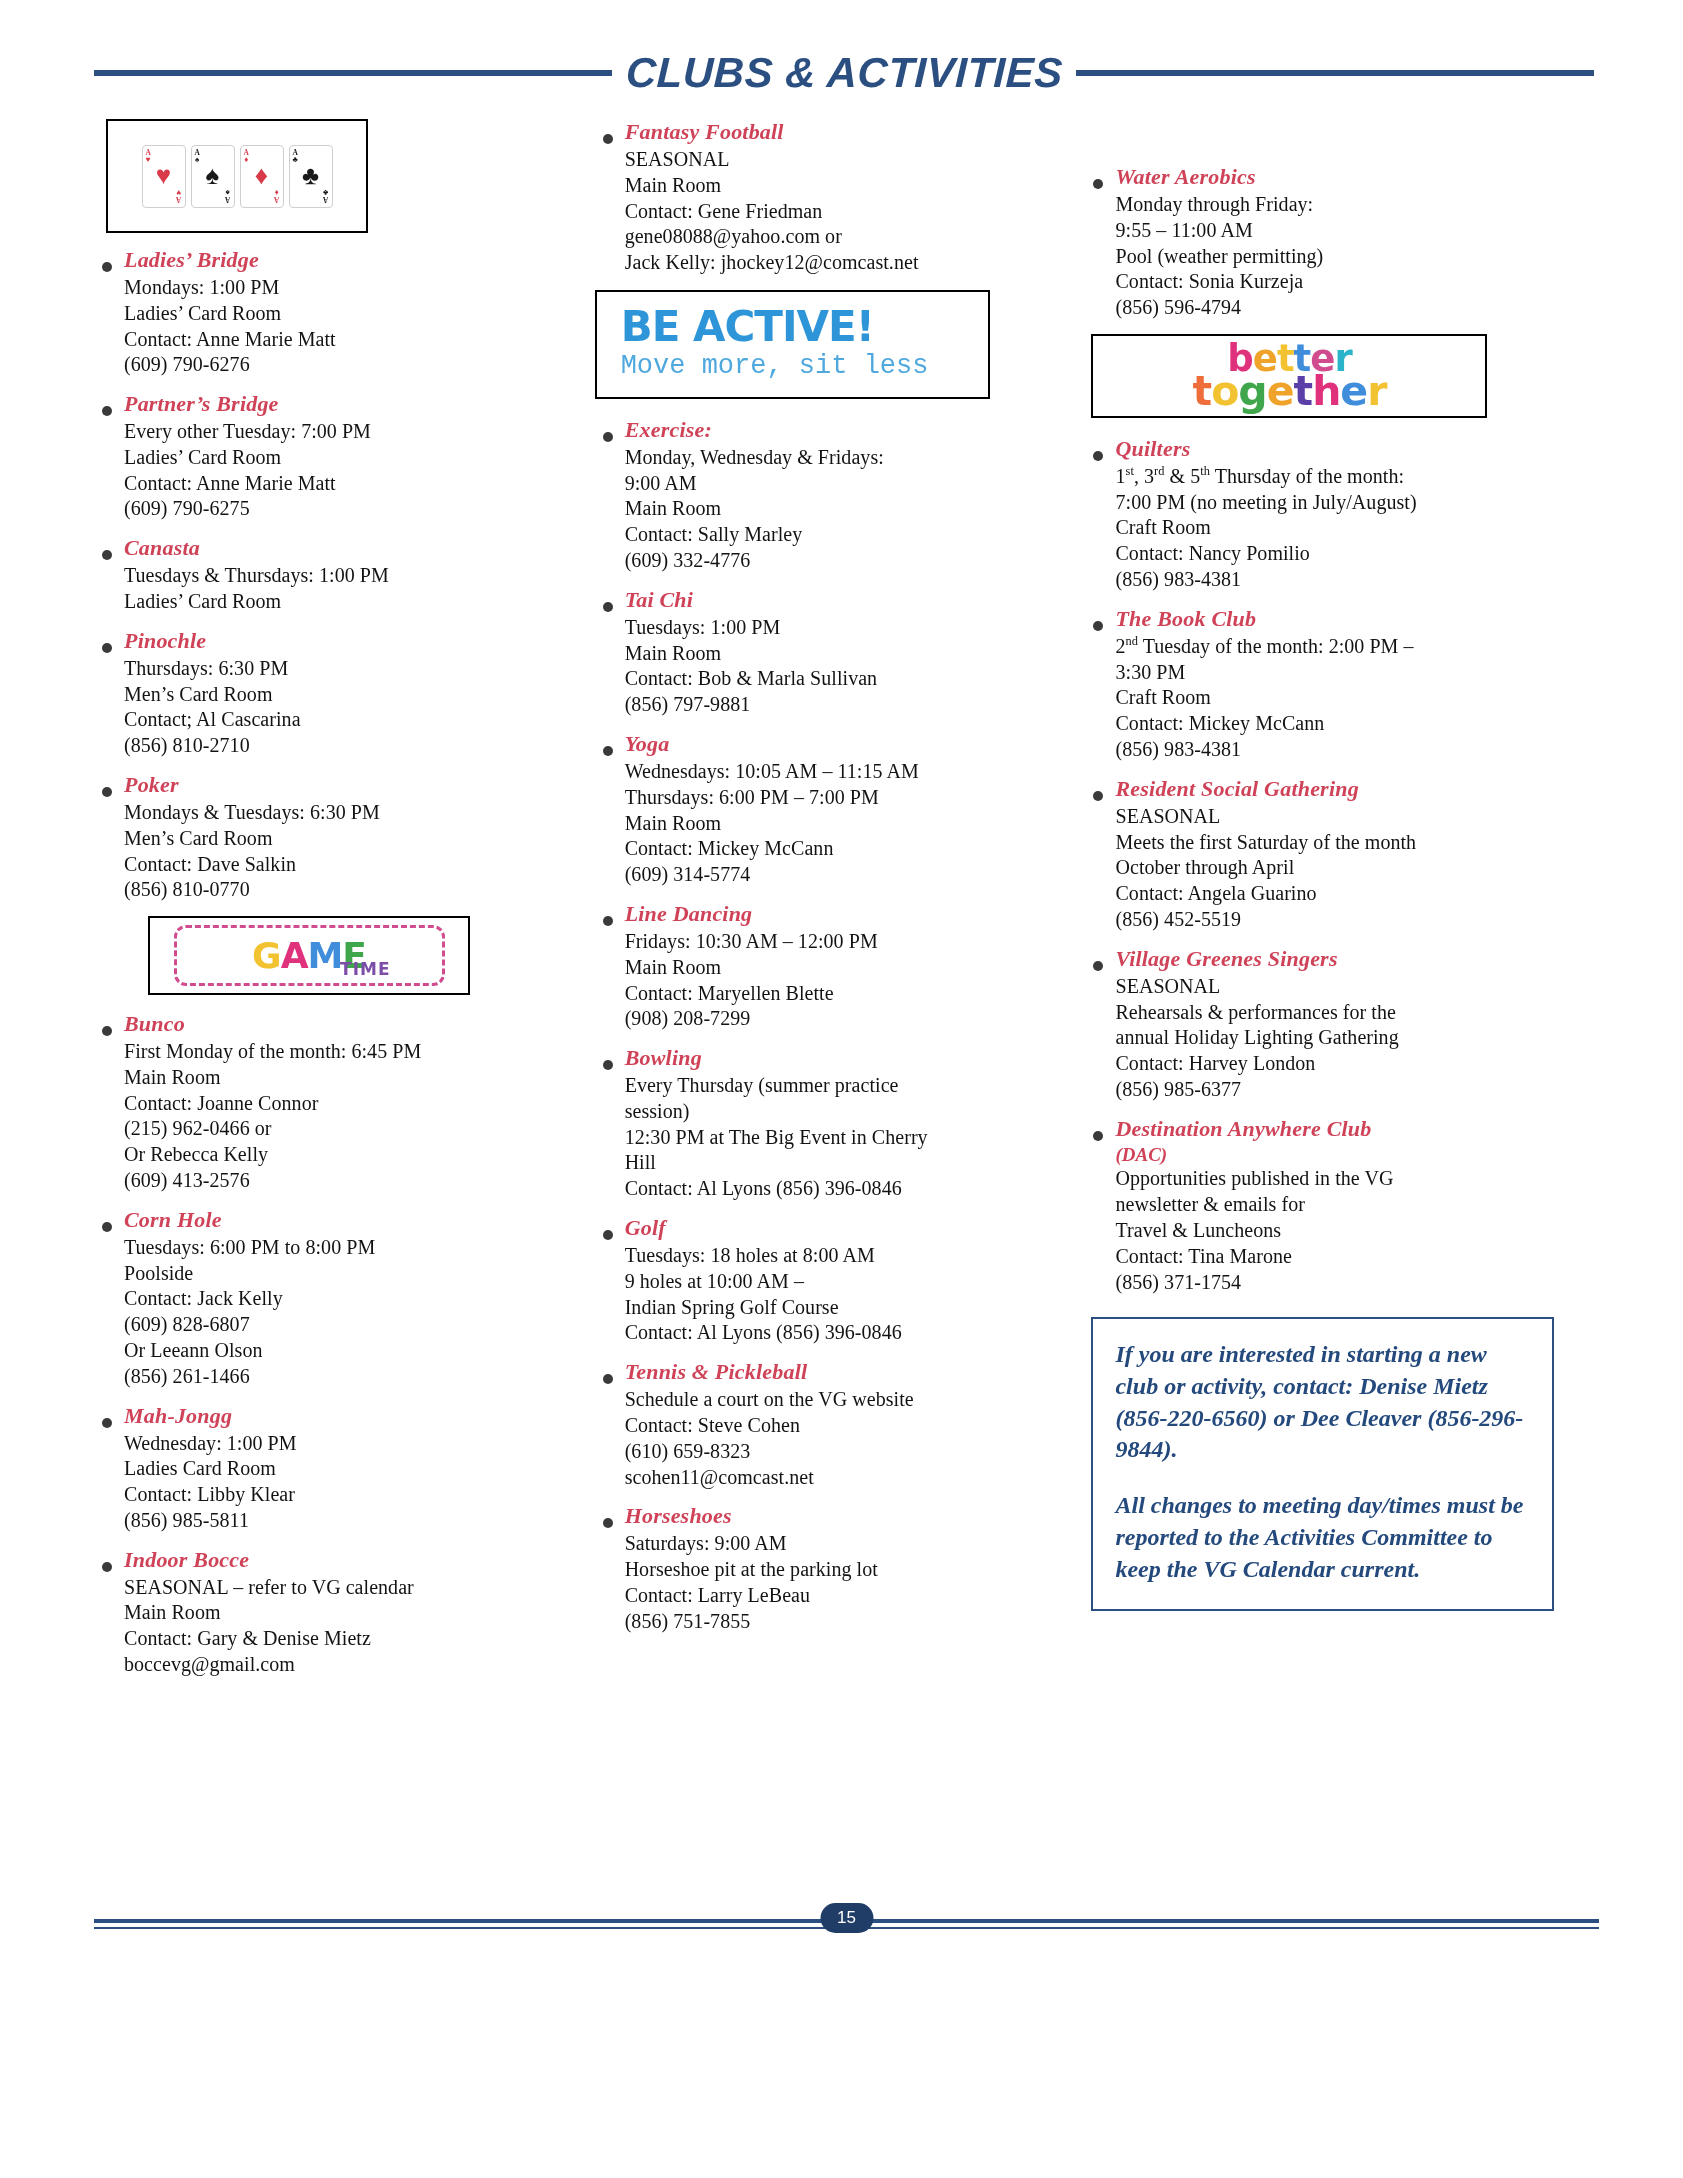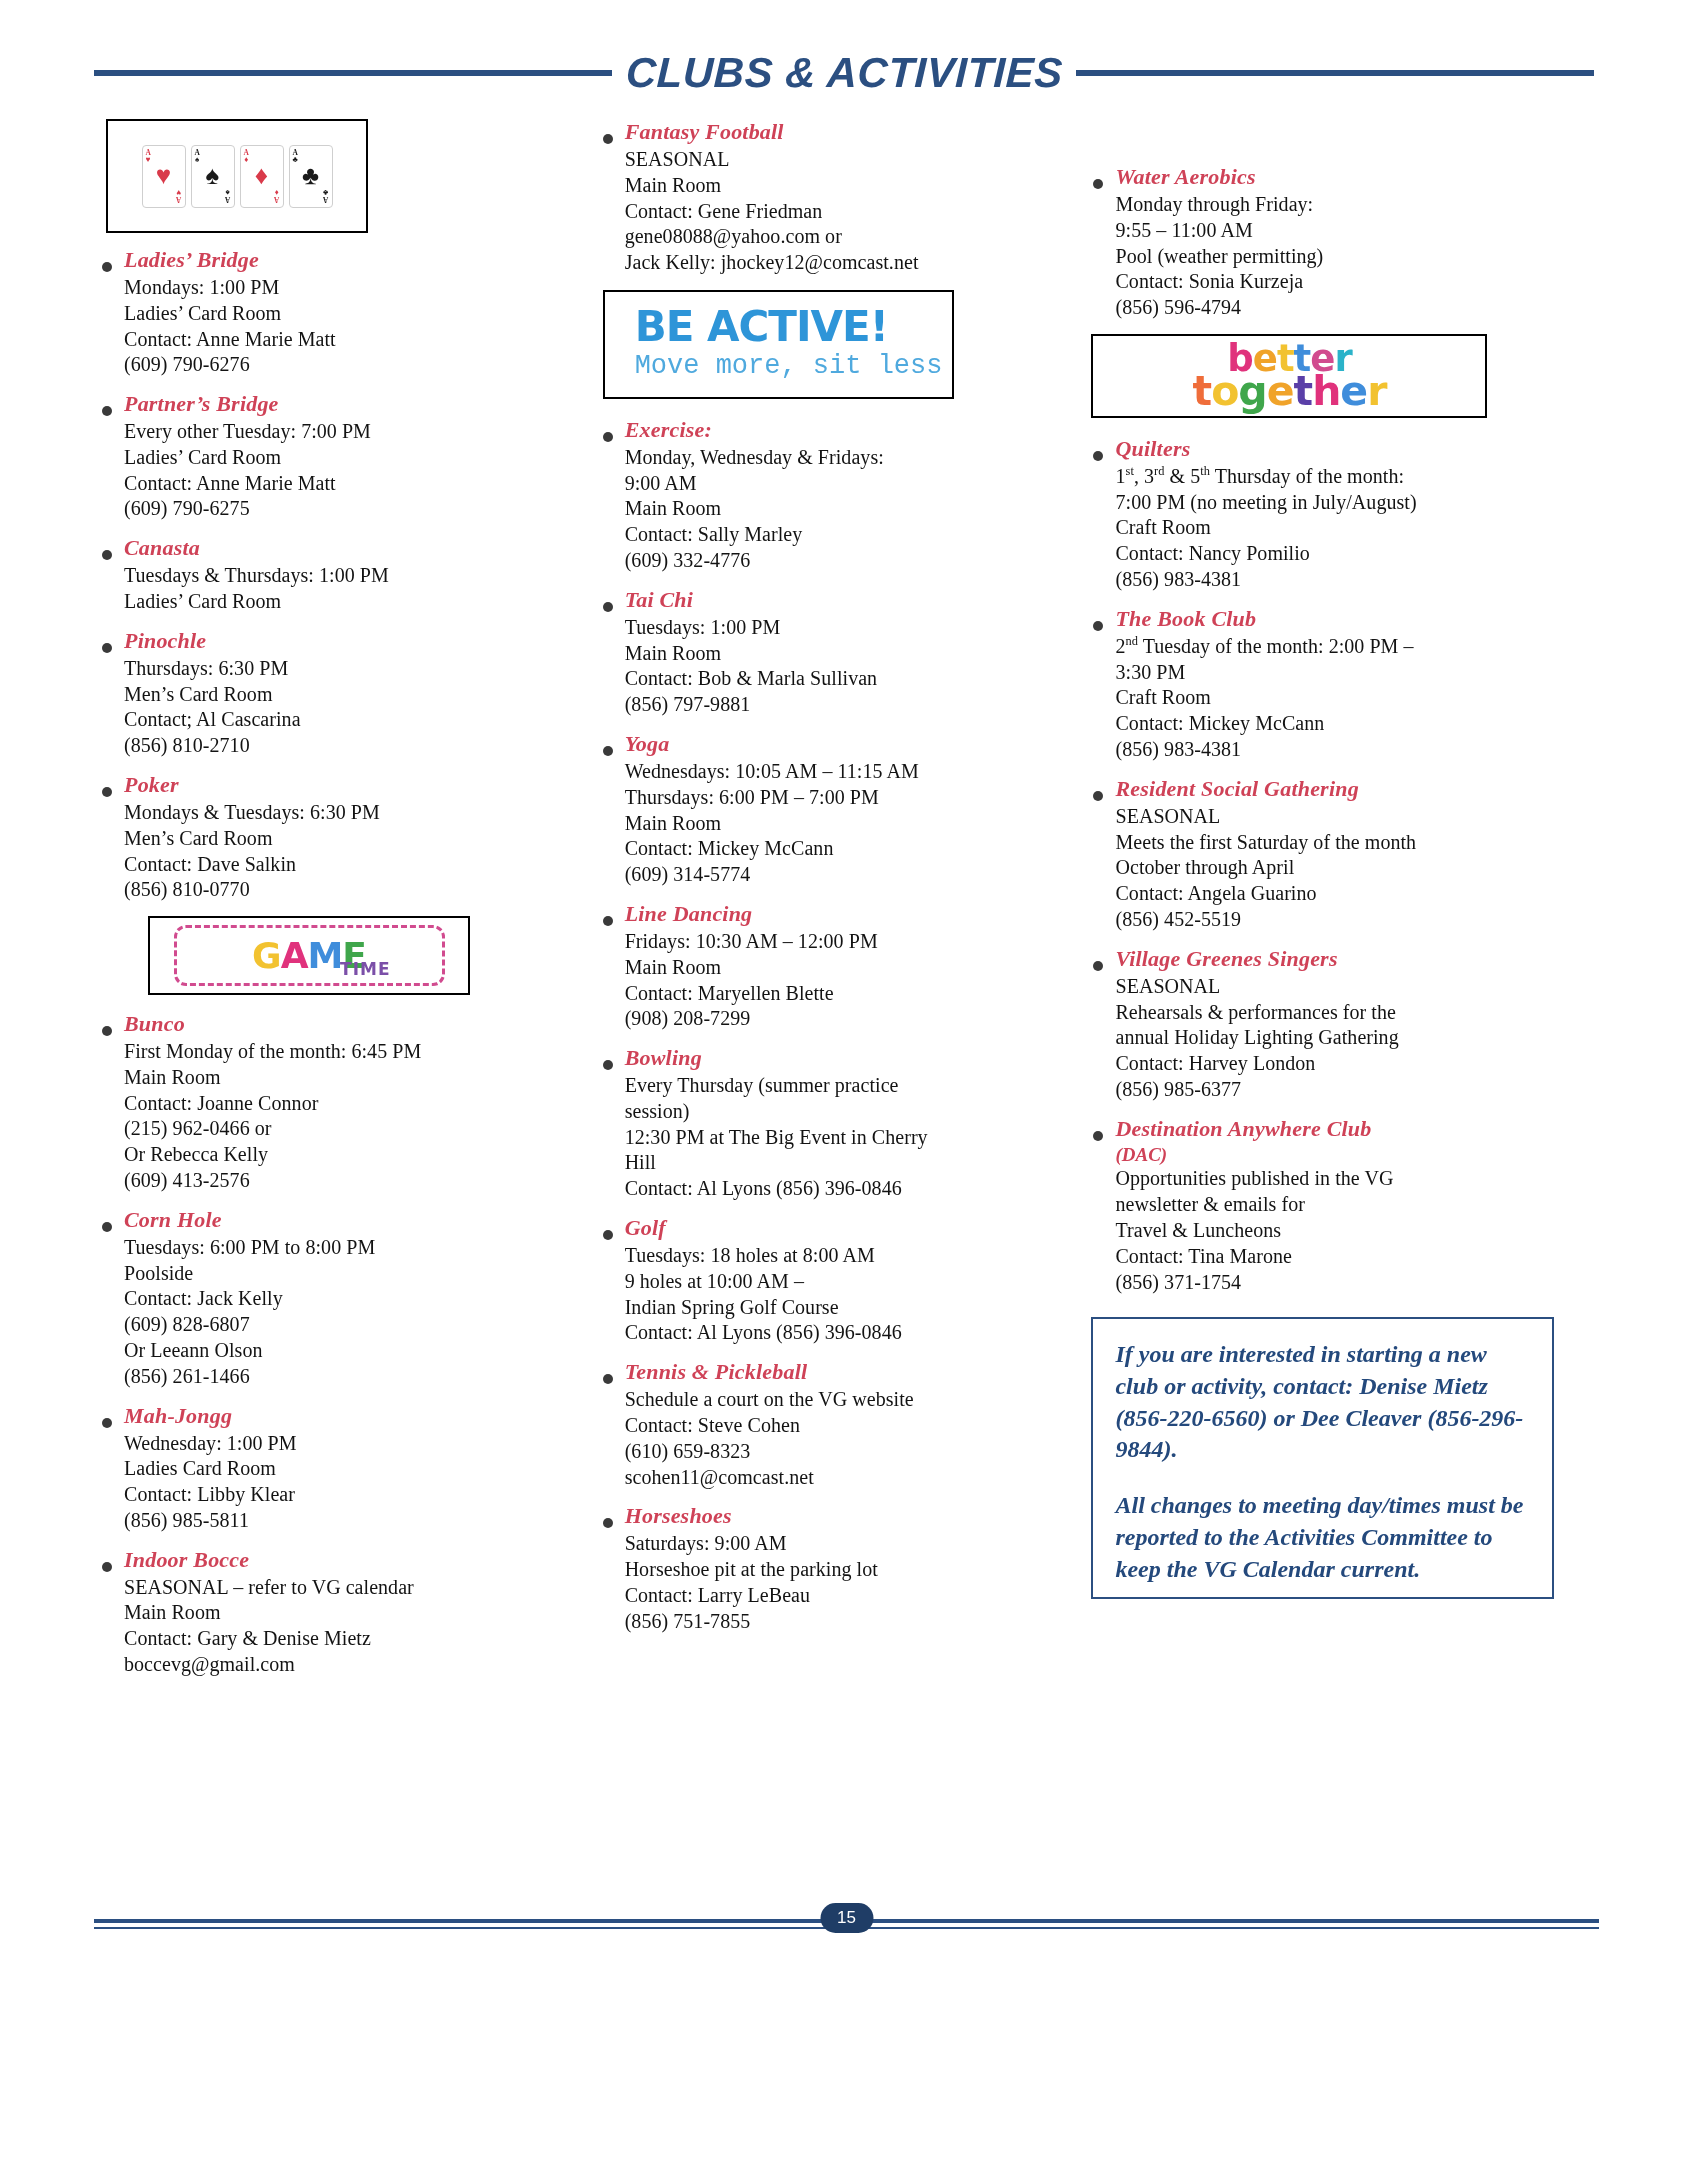--- a/index.html
+++ b/index.html
@@ -95,40 +95,40 @@
   .gt-letters .g{color:#f2c230;}
   .gt-letters .a{color:#e0327c;}
   .gt-letters .m{color:#3f8ddb;}
   .gt-letters .e{color:#3fa64b;}
   .gt-time{
     position:absolute;right:51px;bottom:4px;
     font-family:"DejaVu Sans",sans-serif;font-weight:bold;
     font-size:17px;color:#7b4fa8;letter-spacing:1px;
   }
 
-  .beactive-box{width:351px;height:109px;margin:14px 0 18px 8px;flex-direction:column;align-items:flex-start;justify-content:center;padding-left:30px;}
+  .beactive-box{width:395px;height:109px;margin:14px 0 18px 0;flex-direction:column;align-items:flex-start;justify-content:center;padding-left:24px;}
   .be-title{
     font-family:"DejaVu Sans",sans-serif;font-weight:bold;
     font-size:42px;line-height:1;color:#2e95d8;letter-spacing:-1px;
   }
   .be-sub{
     font-family:Liberation Mono, monospace;font-weight:normal;
     font-size:27px;line-height:1.15;color:#4fa9de;margin-top:3px;
   }
 
   .better-box{width:396px;height:84px;margin:12px 0 18px 6px;}
   .bt-wrap{text-align:center;font-family:"DejaVu Sans",sans-serif;font-weight:bold;line-height:.95;}
   .bt-1{font-size:37px;letter-spacing:-1px;}
   .bt-2{font-size:41px;letter-spacing:-1px;margin-top:-4px;}
   .bt-wrap span{display:inline-block;}
 
   
   .notebox{
     border:2px solid #2b4f81;background:#fff;box-sizing:border-box;
-    width:463px;padding:20px 22px 12px 22px;margin:22px 0 0 6px;
+    width:463px;padding:20px 22px 24px 22px;margin:22px 0 0 6px;
   }
   .note-p{
     color:#24497c;font-weight:bold;font-style:italic;
     font-size:24px;line-height:1.32;margin:0;
   }
   .note-p + .note-p{margin-top:24px;}
 
   
   .footer{position:absolute;left:94px;top:1919px;width:1505px;}
   .foot-rule{height:4px;background:#2b4f81;width:100%;}

